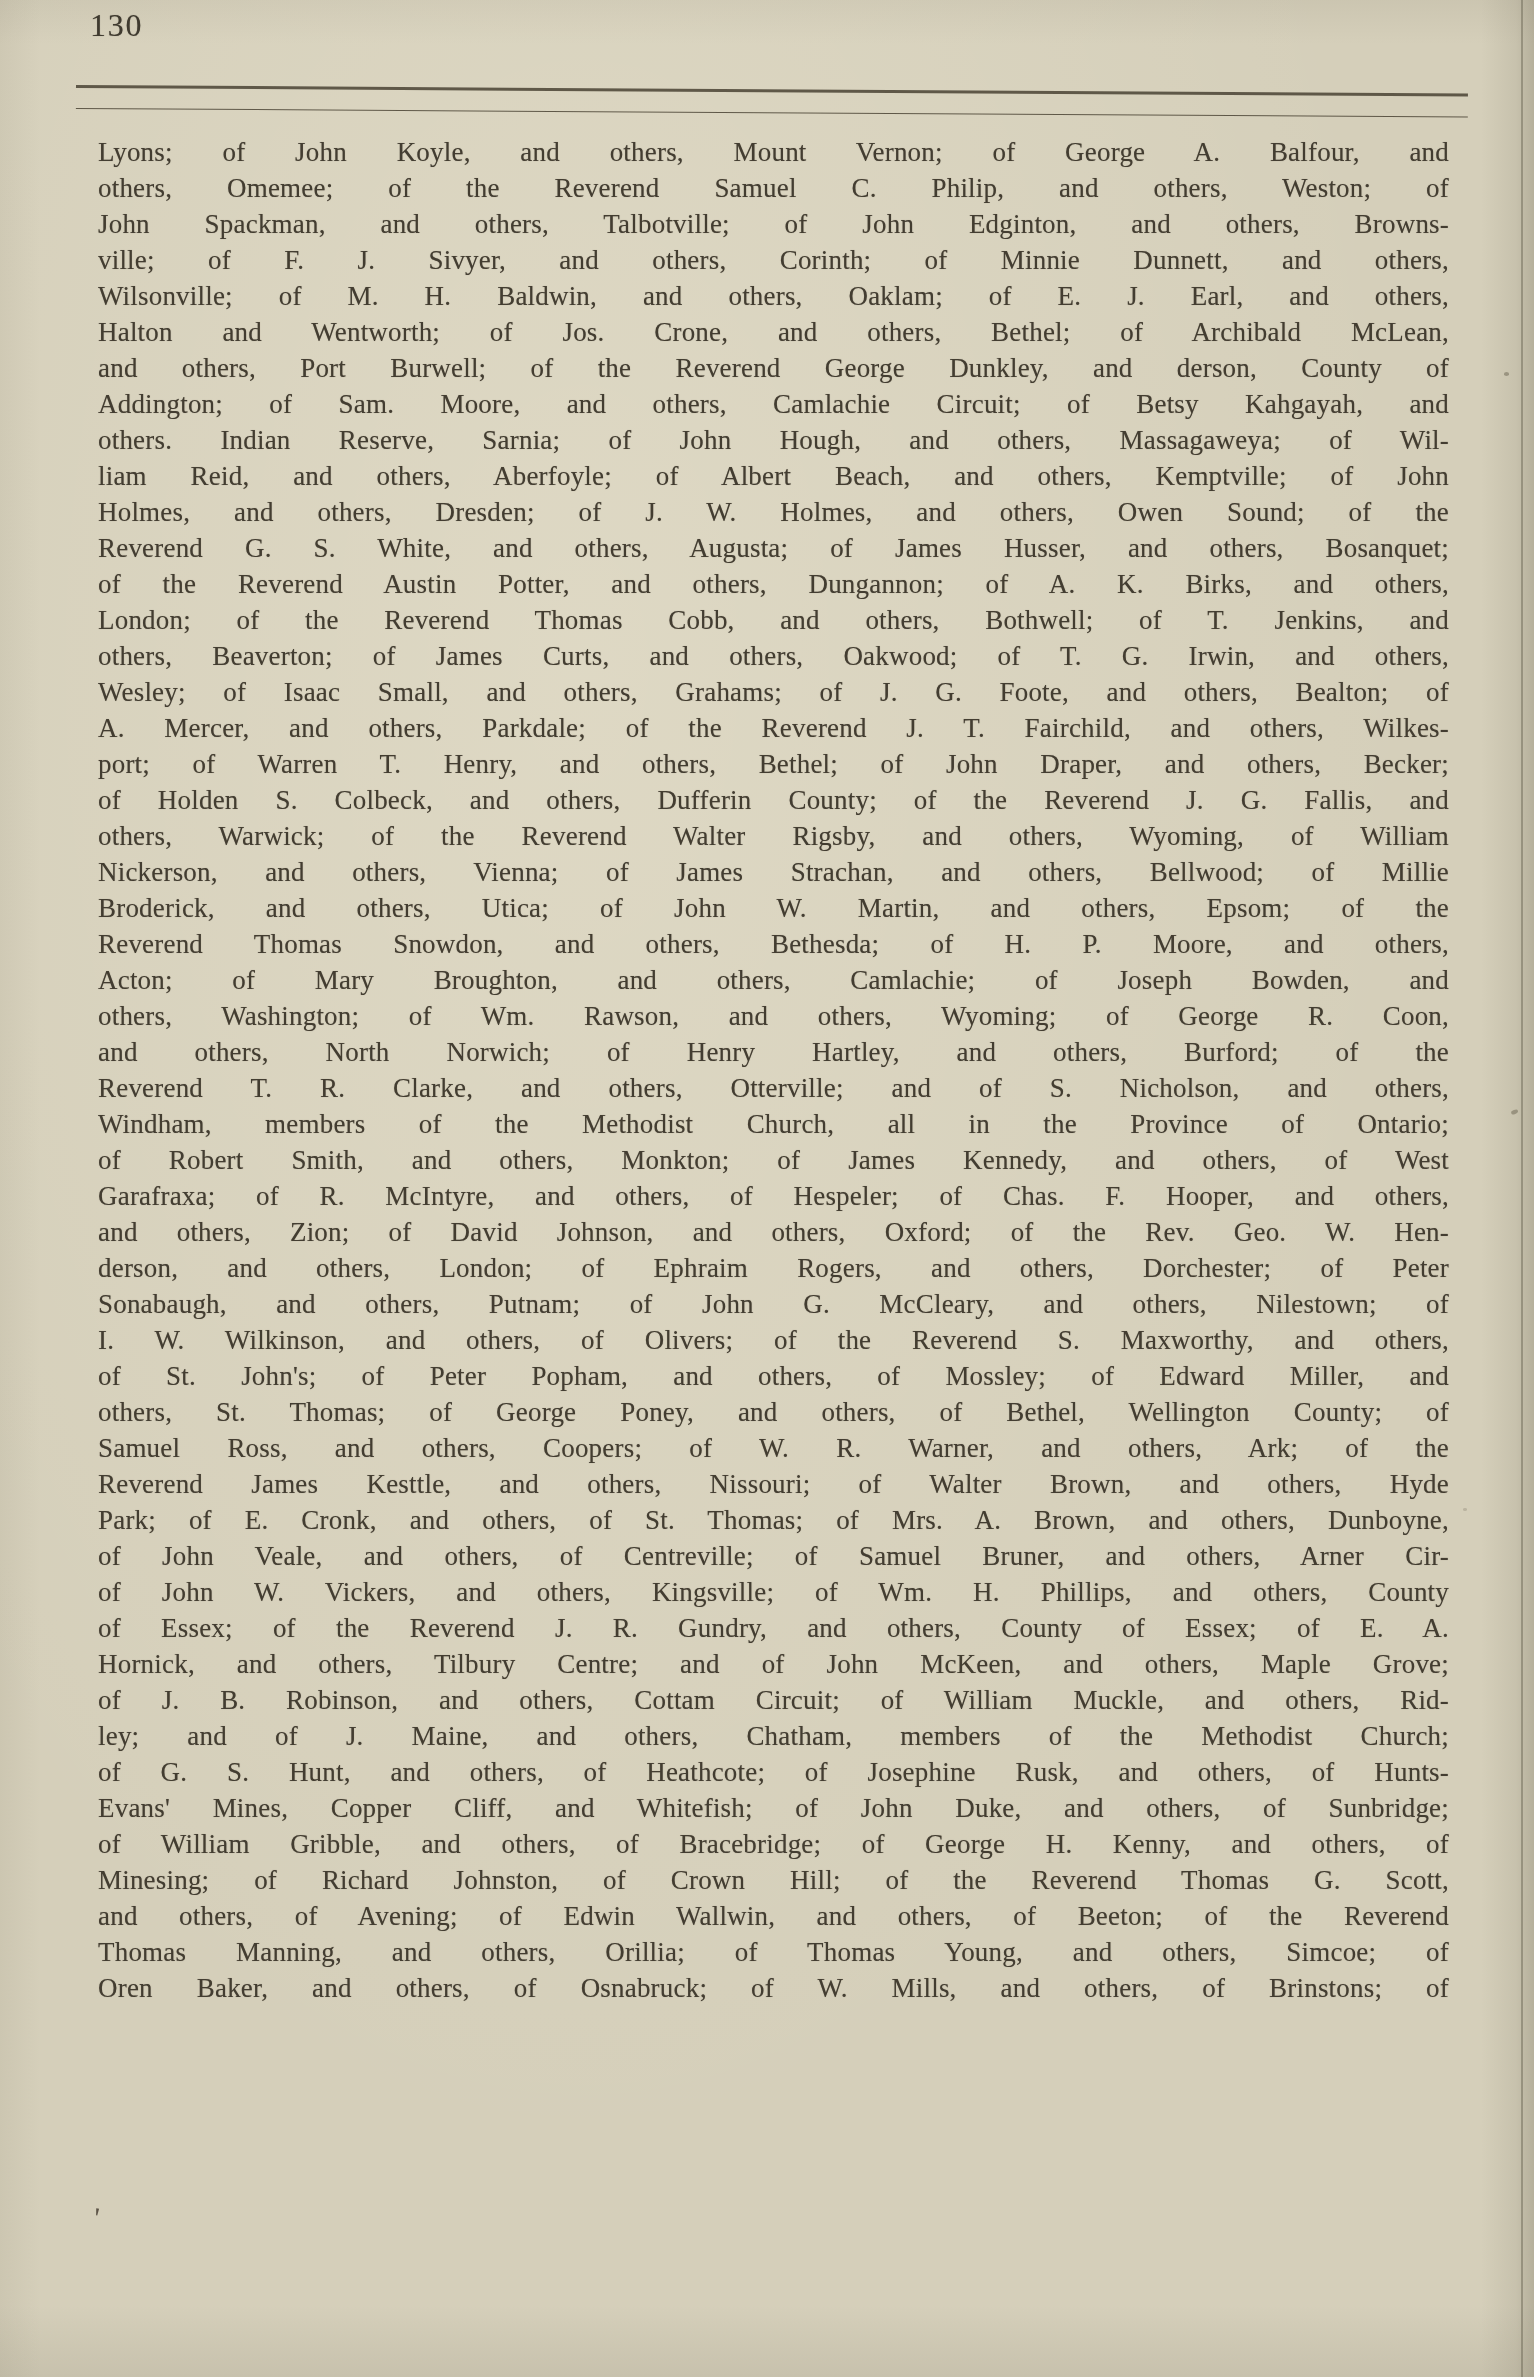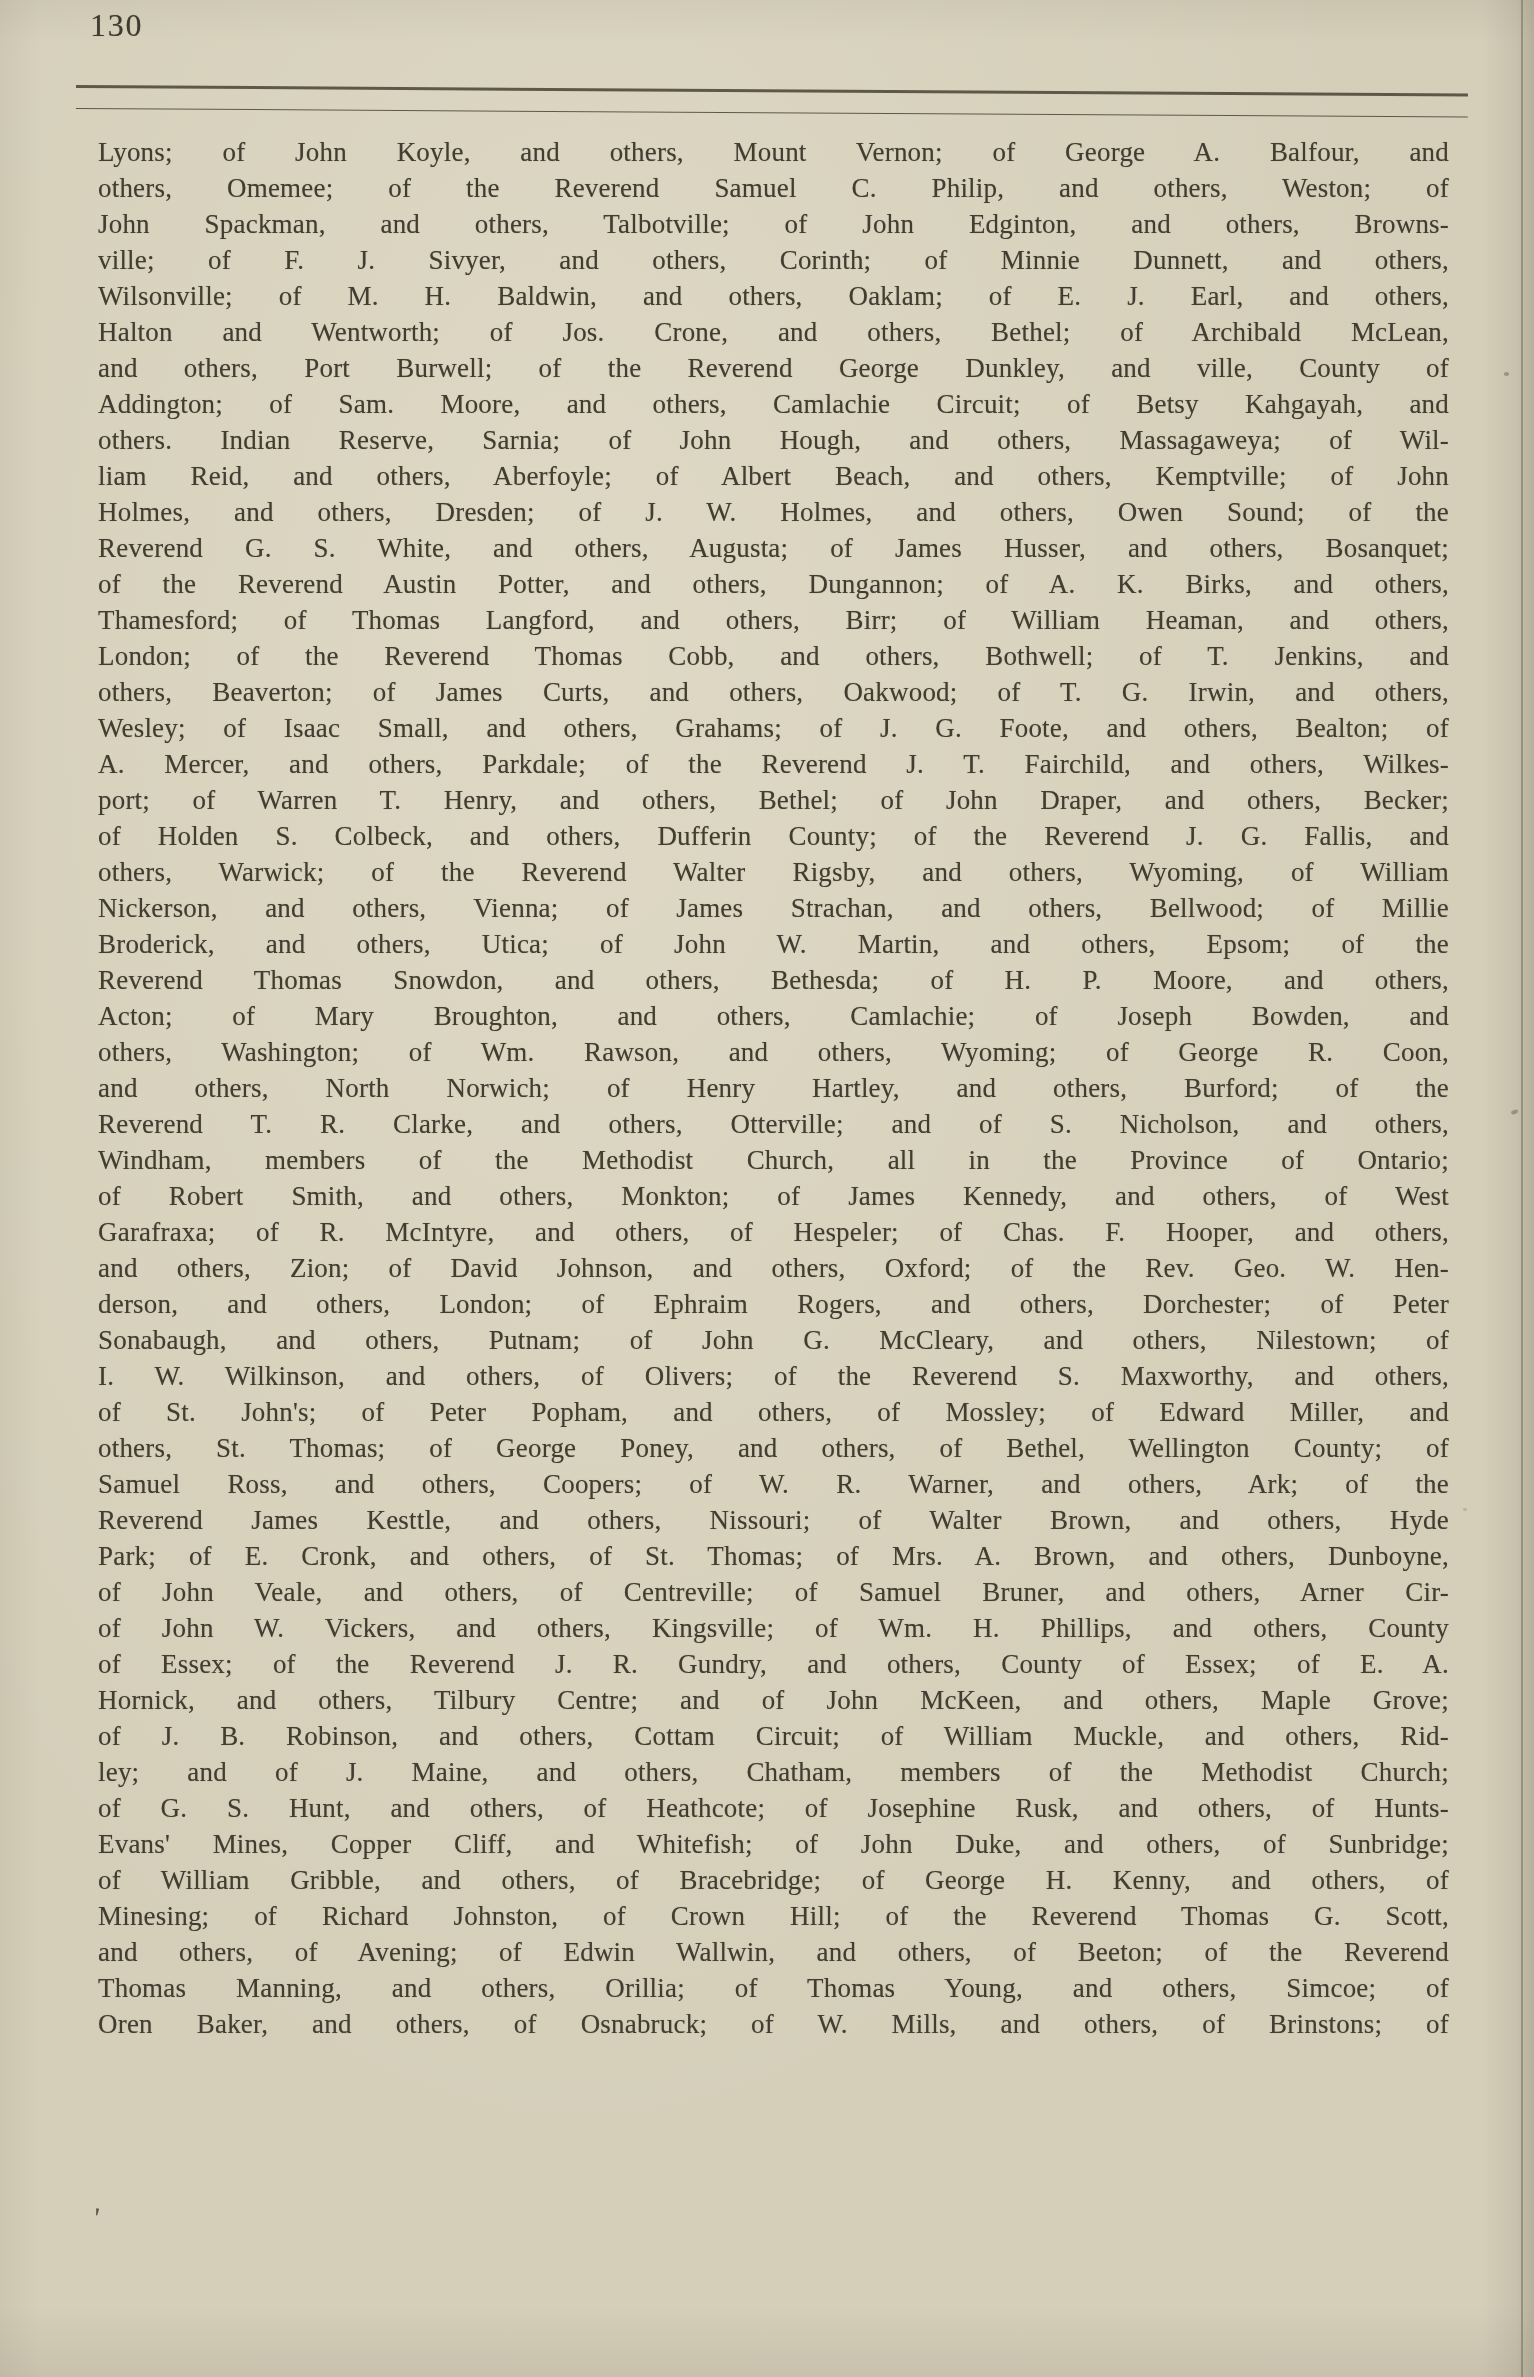--- a/index.html
+++ b/index.html
@@ -79,28 +79,27 @@
 <div class="page">
   <div class="page-number">130</div>
   <div class="double-rule"></div>
   <div class="text-block">
       <div class="line">Lyons; of John Koyle, and others, Mount Vernon; of George A. Balfour, and</div>
       <div class="line">others, Omemee; of the Reverend Samuel C. Philip, and others, Weston; of</div>
       <div class="line">John Spackman, and others, Talbotville; of John Edginton, and others, Browns-</div>
       <div class="line">ville; of F. J. Sivyer, and others, Corinth; of Minnie Dunnett, and others,</div>
       <div class="line">Wilsonville; of M. H. Baldwin, and others, Oaklam; of E. J. Earl, and others,</div>
       <div class="line">Halton and Wentworth; of Jos. Crone, and others, Bethel; of Archibald McLean,</div>
-      <div class="line">and others, Port Burwell; of the Reverend George Dunkley, and ville, County of</div>
+      <div class="line">and others, Port Burwell; of the Reverend George Dunkley, and derson, County of</div>
       <div class="line">Addington; of Sam. Moore, and others, Camlachie Circuit; of Betsy Kahgayah, and</div>
       <div class="line">others. Indian Reserve, Sarnia; of John Hough, and others, Massagaweya; of Wil-</div>
       <div class="line">liam Reid, and others, Aberfoyle; of Albert Beach, and others, Kemptville; of John</div>
       <div class="line">Holmes, and others, Dresden; of J. W. Holmes, and others, Owen Sound; of the</div>
       <div class="line">Reverend G. S. White, and others, Augusta; of James Husser, and others, Bosanquet;</div>
       <div class="line">of the Reverend Austin Potter, and others, Dungannon; of A. K. Birks, and others,</div>
-      <div class="line">Thamesford; of Thomas Langford, and others, Birr; of William Heaman, and others,</div>
       <div class="line">London; of the Reverend Thomas Cobb, and others, Bothwell; of T. Jenkins, and</div>
       <div class="line">others, Beaverton; of James Curts, and others, Oakwood; of T. G. Irwin, and others,</div>
       <div class="line">Wesley; of Isaac Small, and others, Grahams; of J. G. Foote, and others, Bealton; of</div>
       <div class="line">A. Mercer, and others, Parkdale; of the Reverend J. T. Fairchild, and others, Wilkes-</div>
       <div class="line">port; of Warren T. Henry, and others, Bethel; of John Draper, and others, Becker;</div>
       <div class="line">of Holden S. Colbeck, and others, Dufferin County; of the Reverend J. G. Fallis, and</div>
       <div class="line">others, Warwick; of the Reverend Walter Rigsby, and others, Wyoming, of William</div>
       <div class="line">Nickerson, and others, Vienna; of James Strachan, and others, Bellwood; of Millie</div>
       <div class="line">Broderick, and others, Utica; of John W. Martin, and others, Epsom; of the</div>
       <div class="line">Reverend Thomas Snowdon, and others, Bethesda; of H. P. Moore, and others,</div>

